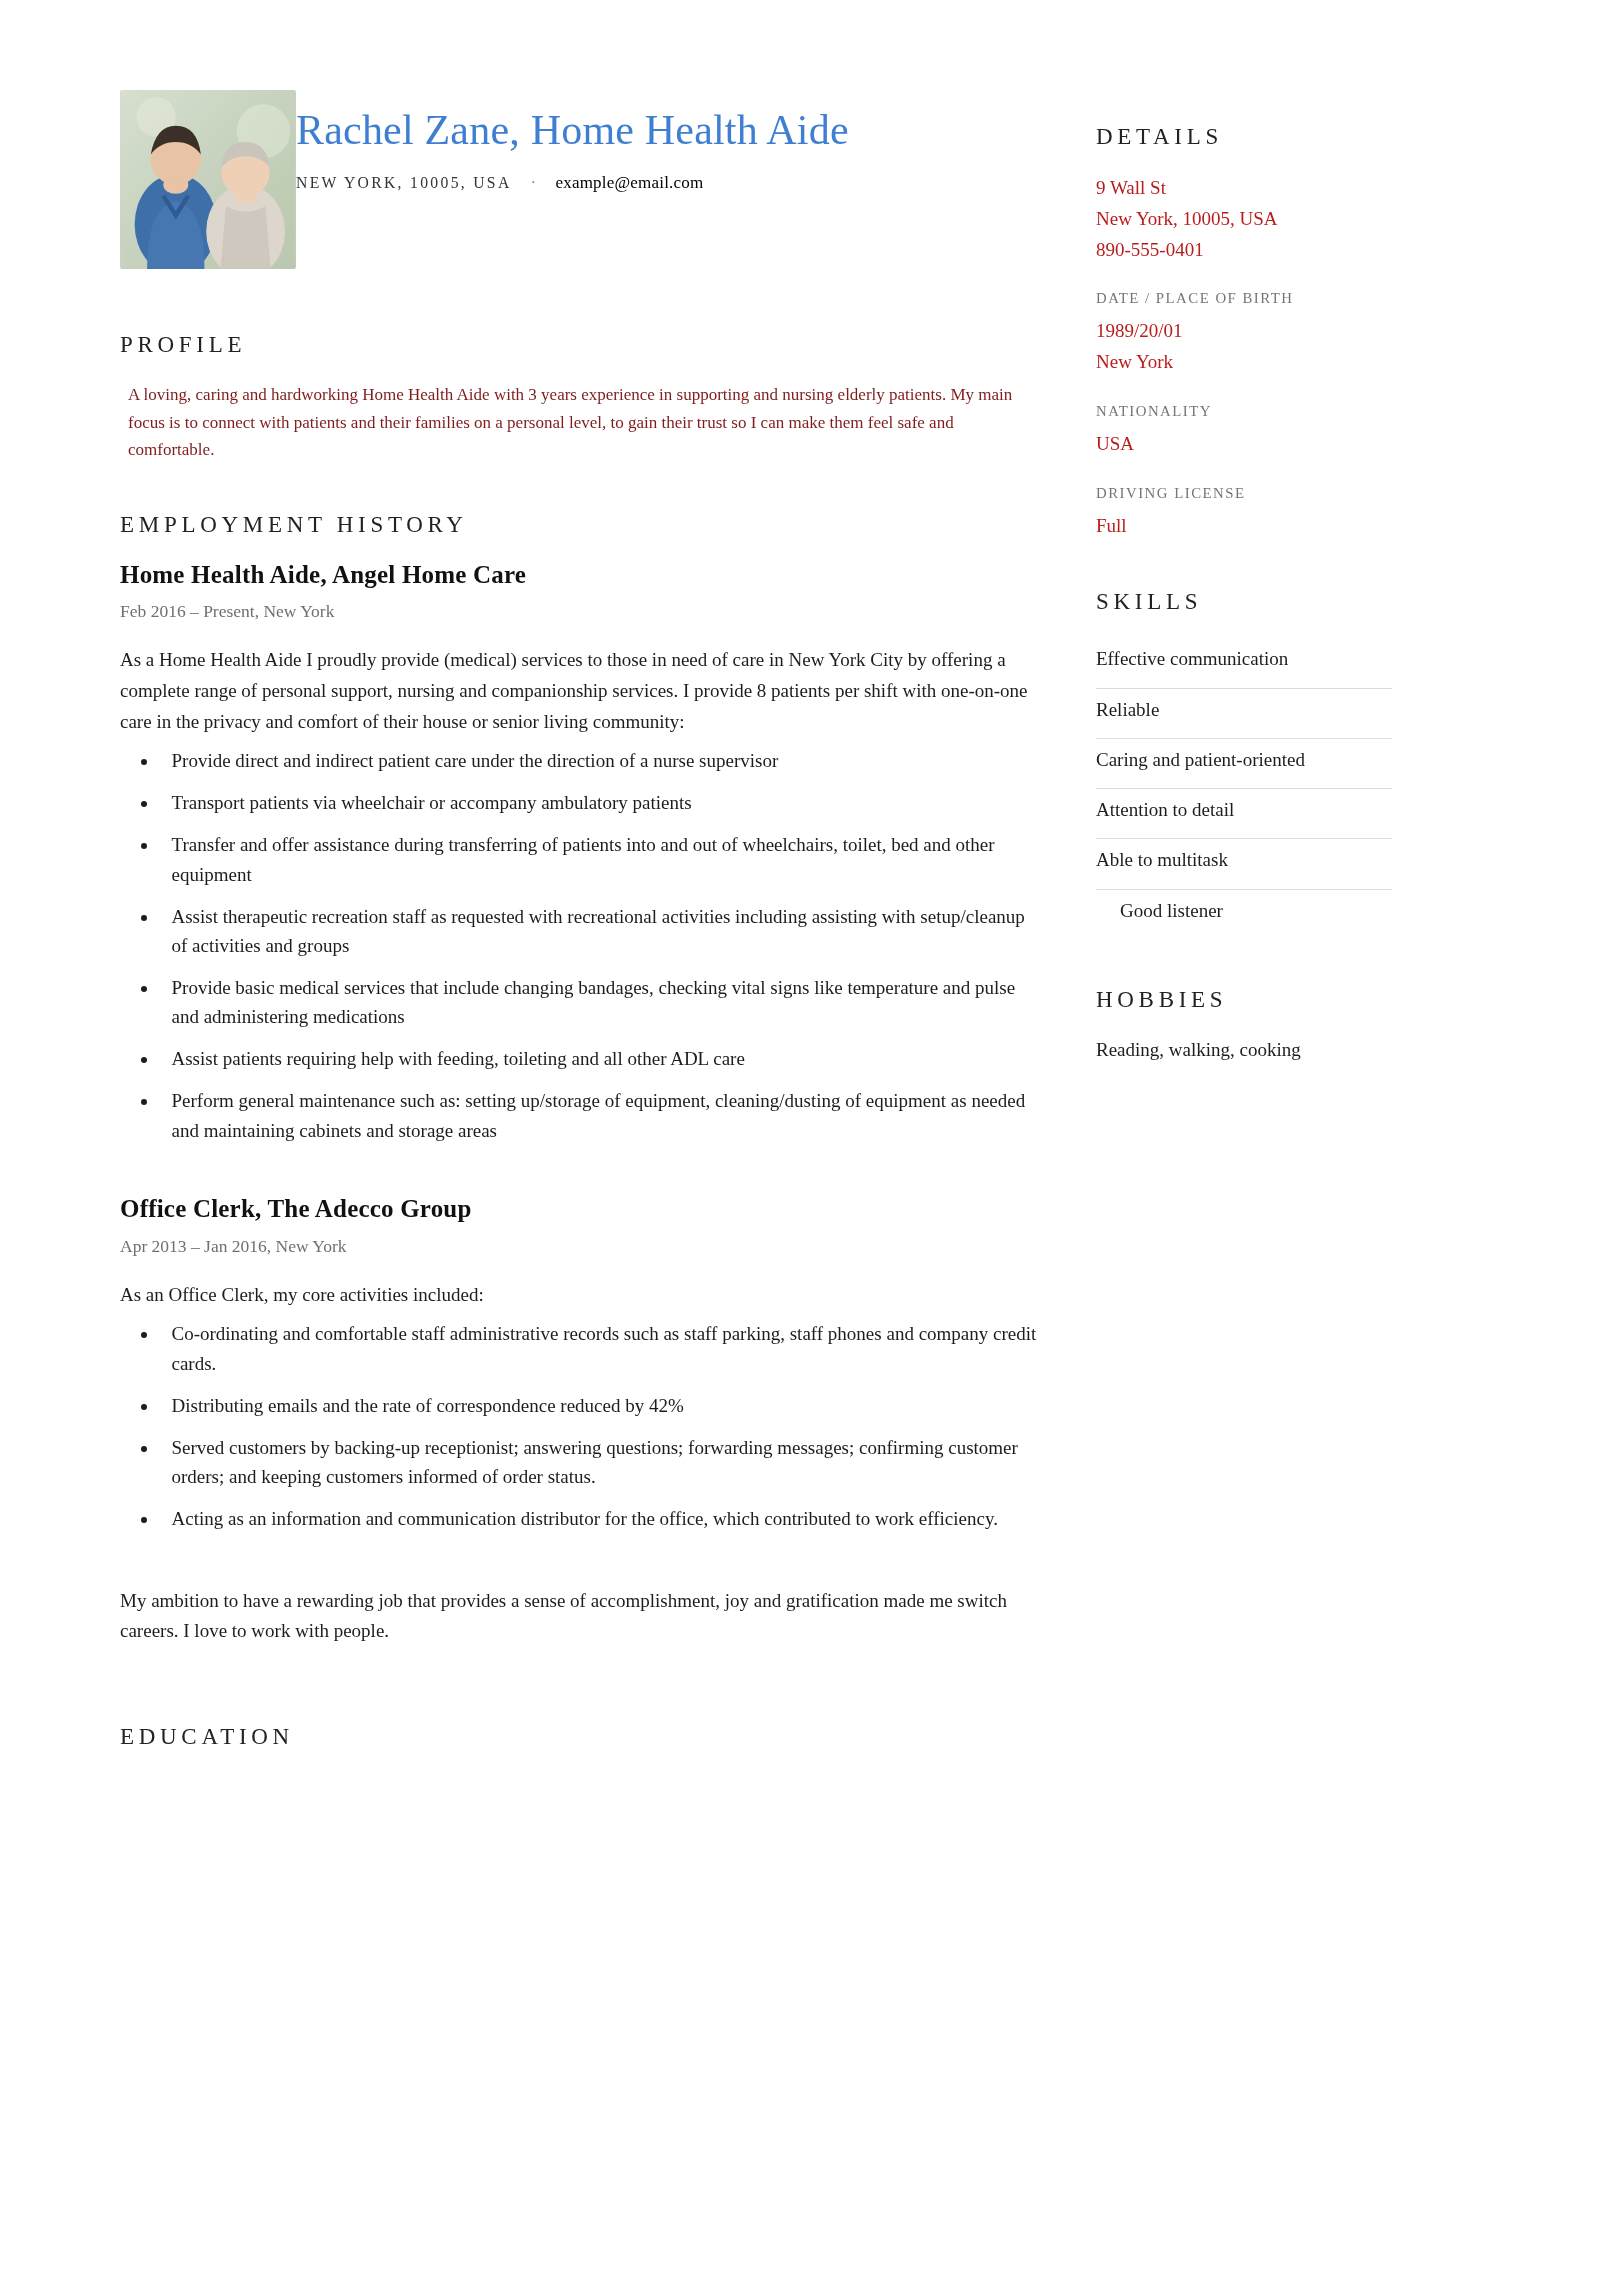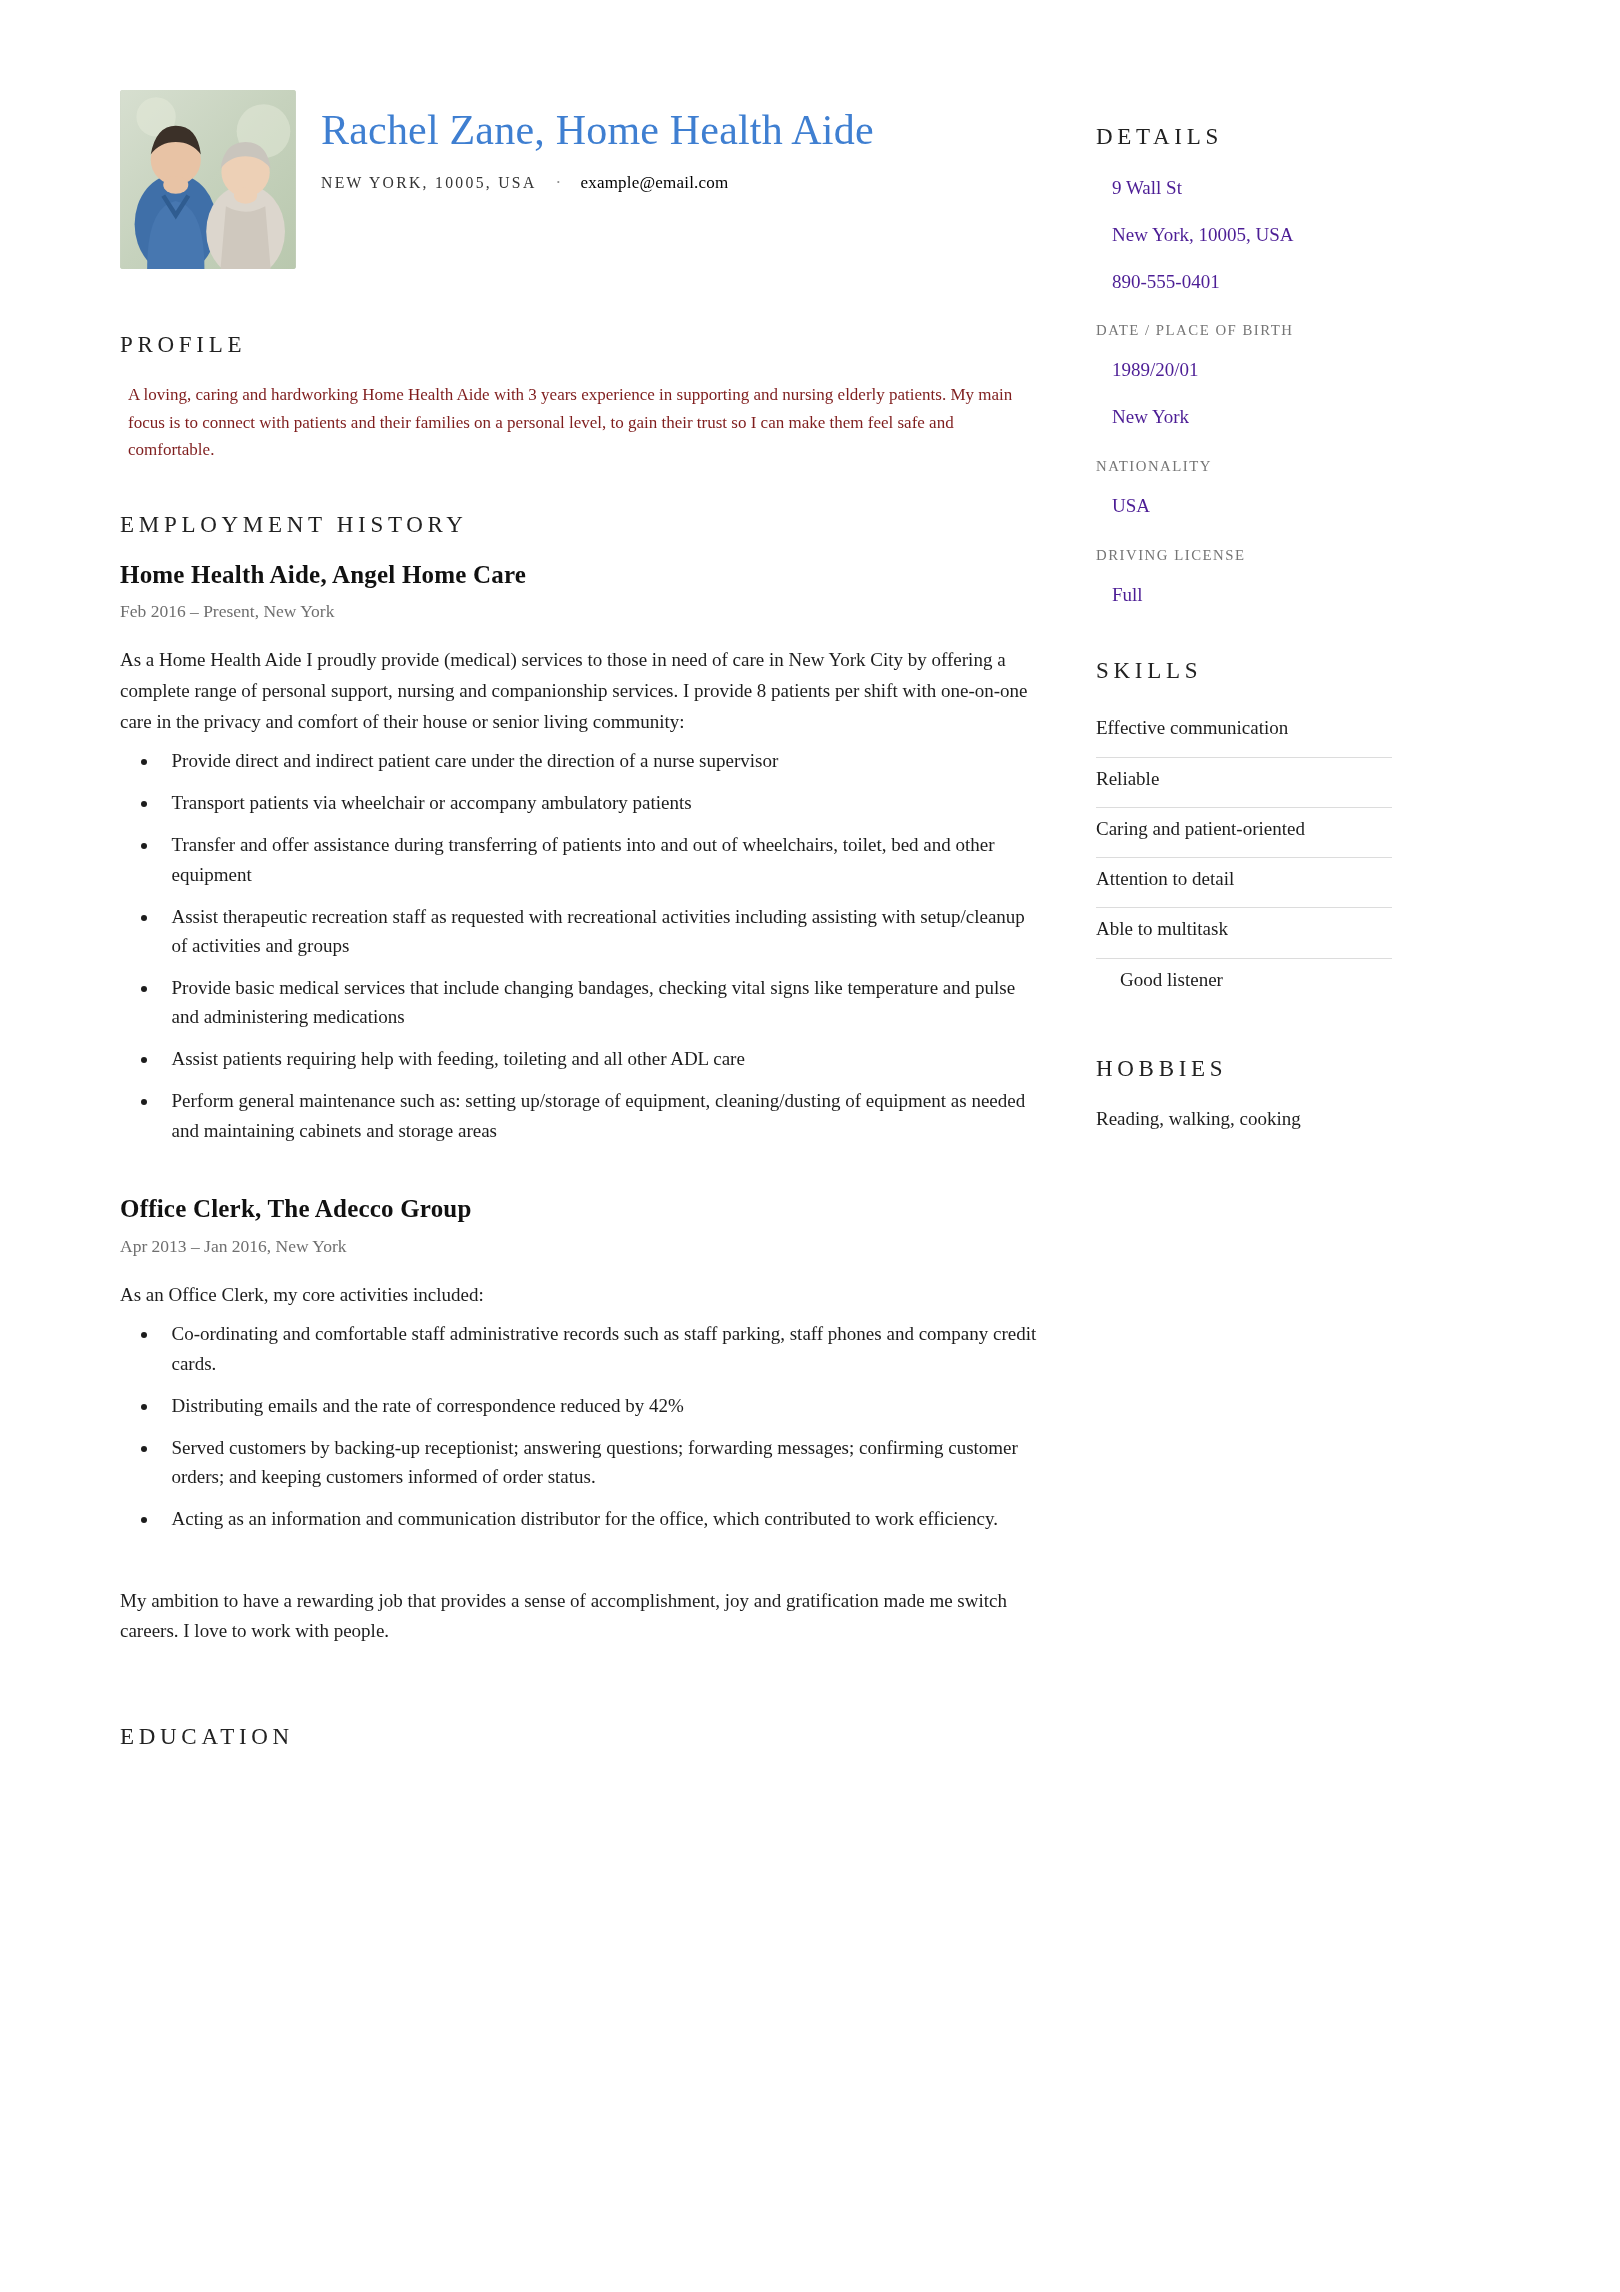--- a/index.html
+++ b/index.html
@@ -37,21 +37,20 @@
     width: 296px;
     flex: 0 0 296px;
     box-sizing: border-box;
     padding-top: 34px;
   }
 
   
   .header {
     display: flex;
     align-items: flex-start;
-    gap: 25px;
     margin-bottom: 63px;
   }
   .photo {
     width: 176px;
     height: 179px;
     flex: 0 0 176px;
     border-radius: 2.7px;
     overflow: hidden;
     position: relative;
     background: #cfd6c8;
@@ -153,22 +152,22 @@
     font-size: 23px;
     font-weight: 400;
     letter-spacing: 4.7px;
     text-transform: uppercase;
     color: #222;
     margin: 0 0 23px 0;
   }
   .side-line {
     font-size: 19px;
     line-height: 1.62;
-    color: #4c1d95;
-    margin: 16px;
+    color: #b91c1c;
+    margin: 0;
   }
   .side-label {
     font-size: 14.8px;
     letter-spacing: 1.5px;
     text-transform: uppercase;
     color: #757575;
     margin: 25px 0 9px 0;
   }
   .skill {
     font-size: 19px;

